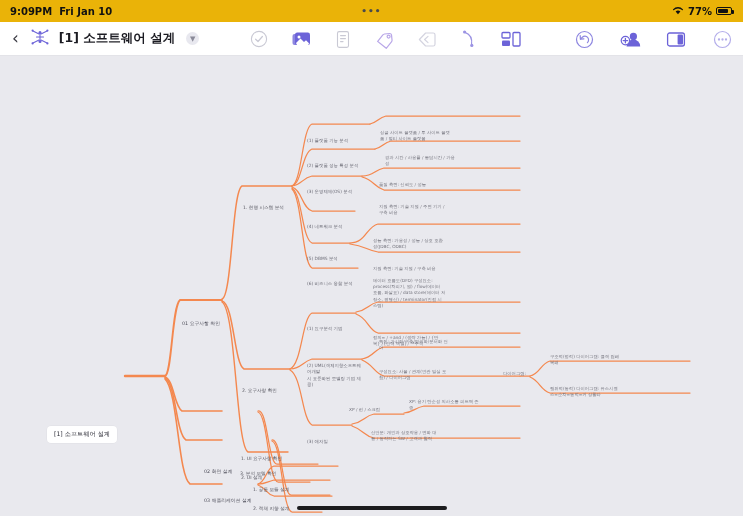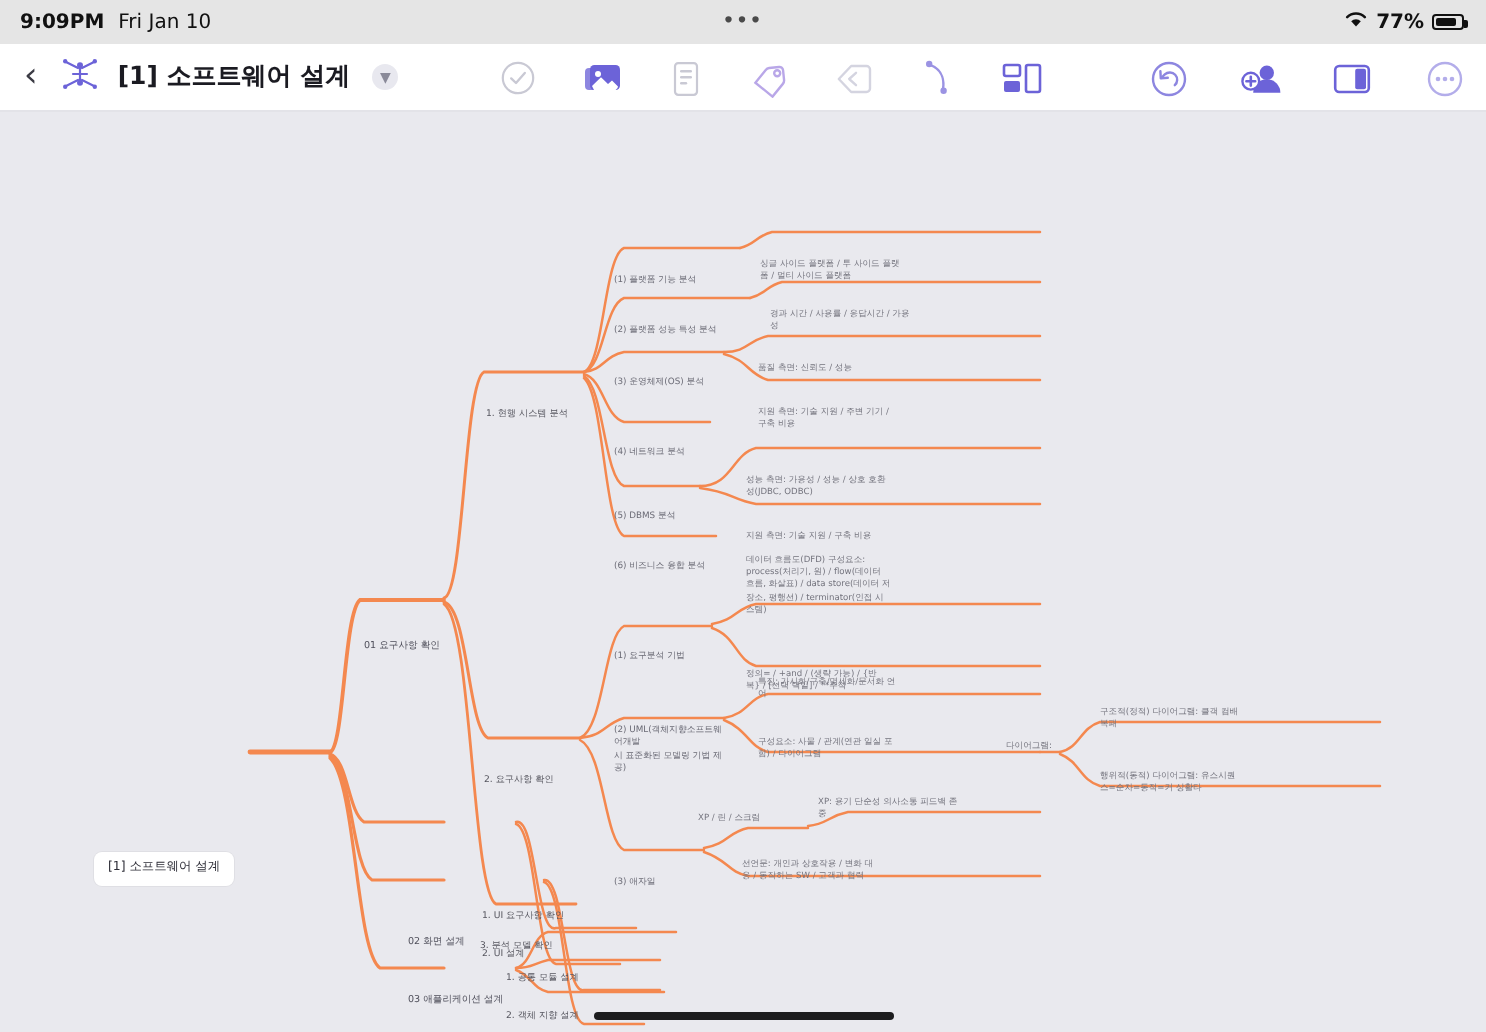--- a/index.html
+++ b/index.html
@@ -6,27 +6,27 @@
   html, body {
     width: 743px; height: 516px;
     font-family: "DejaVu Sans", "Liberation Sans", sans-serif;
     overflow: hidden;
     background: #ffffff;
   }
   
   #status-bar {
     height: 22px; width: 743px;
     display: flex; align-items: center;
-    background: #e5e5e5;
+    background: #eab308;
     font-size: 10px; font-weight: bold; color: #111;
     position: relative;
   }
   #status-left { display: flex; align-items: baseline; gap: 7px; padding-left: 10px; }
   #status-time { font-size: 10px; font-weight: bold; }
-  #status-date { font-size: 10px; font-weight: normal; }
+  #status-date { font-size: 10px; font-weight: bold; }
   #status-center {
     position: absolute; left: 0; right: 0; top: 0; bottom: 0;
     display: flex; align-items: center; justify-content: center;
     pointer-events: none;
   }
   .dots { letter-spacing: 1px; color: #4a4a4a; font-size: 9px; line-height: 6px; }
   #status-right {
     margin-left: auto; display: flex; align-items: center; gap: 4px;
     padding-right: 11px;
   }

